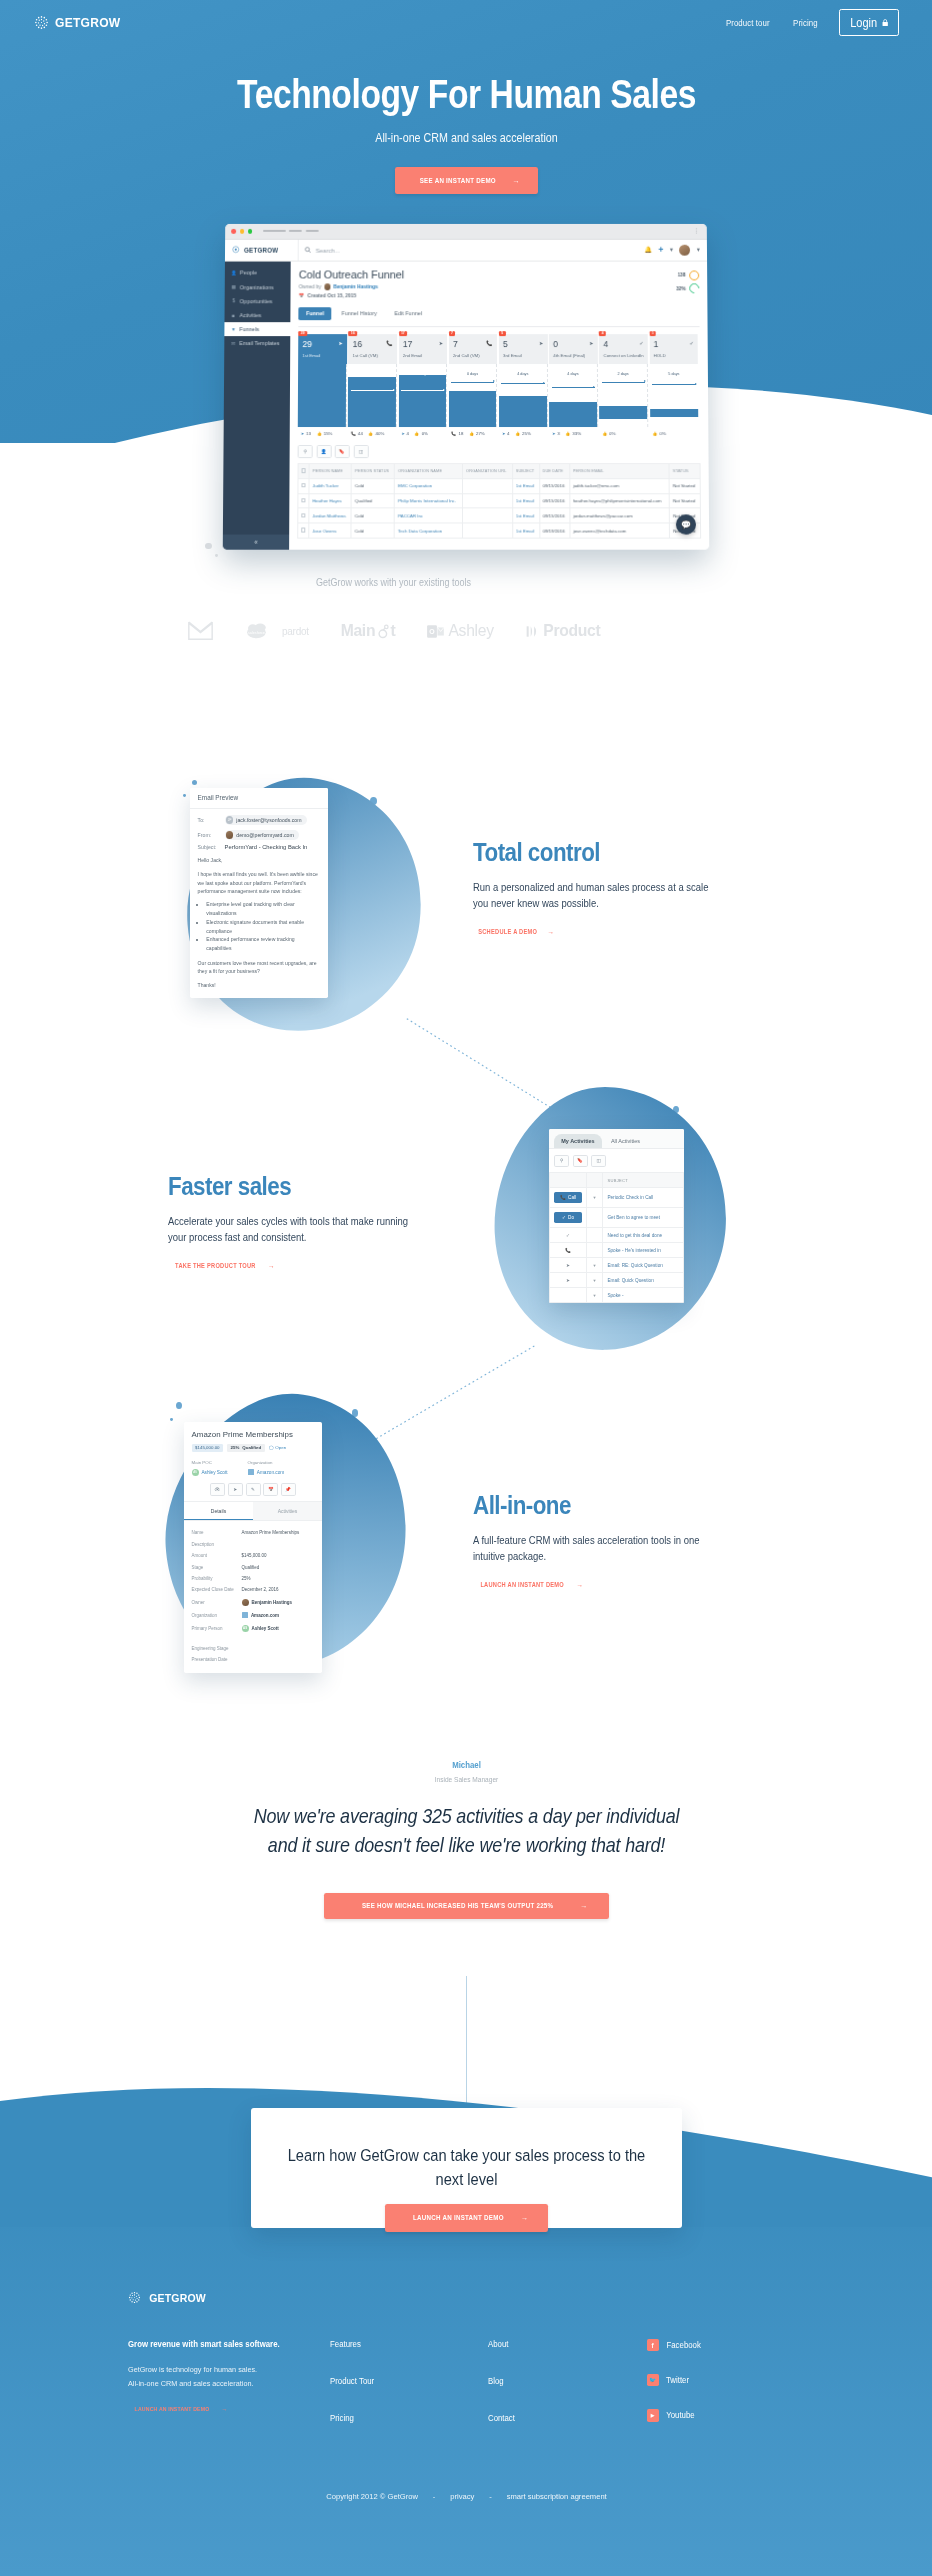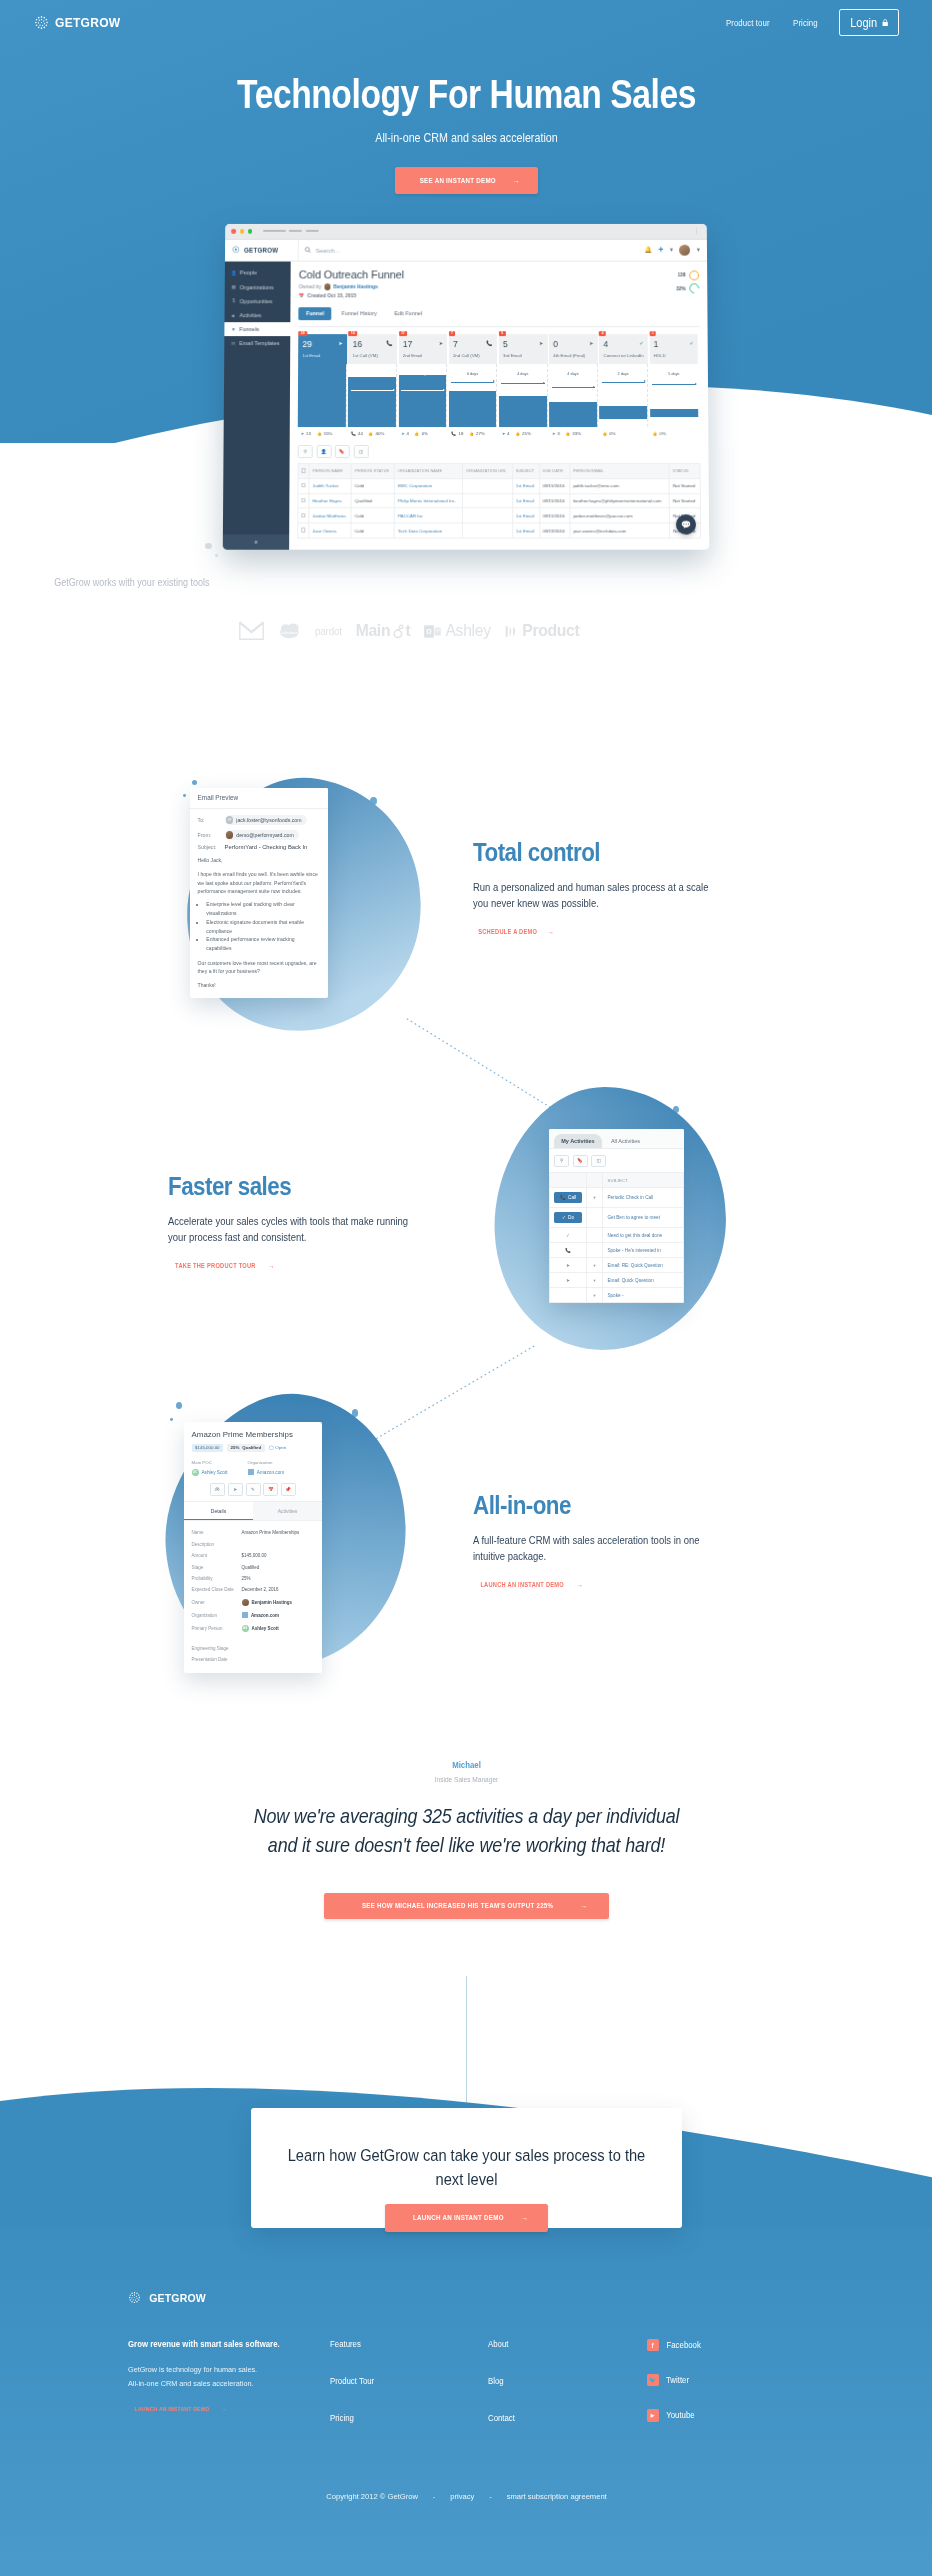--- a/index.html
+++ b/index.html
@@ -167,23 +167,23 @@
   .chk { width: 4.1px; height: 4.7px; border: 0.6px solid #c3cbd2; border-radius: 0.6px; display: inline-block; }
   .chat-bubble {
     position: absolute; right: 13px; bottom: 15px; width: 20px; height: 20px; border-radius: 50%;
     background: #2f4358; display: flex; align-items: center; justify-content: center; color: #fff; font-size: 8.2px;
     box-shadow: 0 1.7px 5.2px rgba(0,0,0,.22);
   }
   .dash-deco { position: absolute; left: -18.7px; bottom: -8.2px; }
   .dash-deco i { display: block; border-radius: 50%; background: #d6dade; }
 
   
-  .partners { position: absolute; top: 577px; left: 15px; width: 787px; }
+  .partners { position: absolute; top: 577px; left: 0; width: 787px; text-align: center; }
   .partners-title { font-size: 10px; color: #b6bdc4; transform: scaleX(.9); }
-  .logos { display: flex; align-items: center; justify-content: center; gap: 14px; margin-top: 33px; }
+  .logos { display: flex; align-items: center; justify-content: center; gap: 32px; margin-top: 33px; }
   .logo-item { color: #e2e5e8; display: flex; align-items: center; gap: 3.5px; }
   .lg-gmail { width: 27px; height: 20px; }
   .lg-text { font-size: 15.7px; font-weight: 700; color: #e0e3e6; letter-spacing: -0.3px; }
   .lg-text.thin { font-weight: 400; }
 
   
   .feature { position: absolute; width: 933px; }
   .f-copy { position: absolute; }
   .f-title {
     font-size: 26px; font-weight: 700; color: #3b86bb; letter-spacing: -0.6px;

